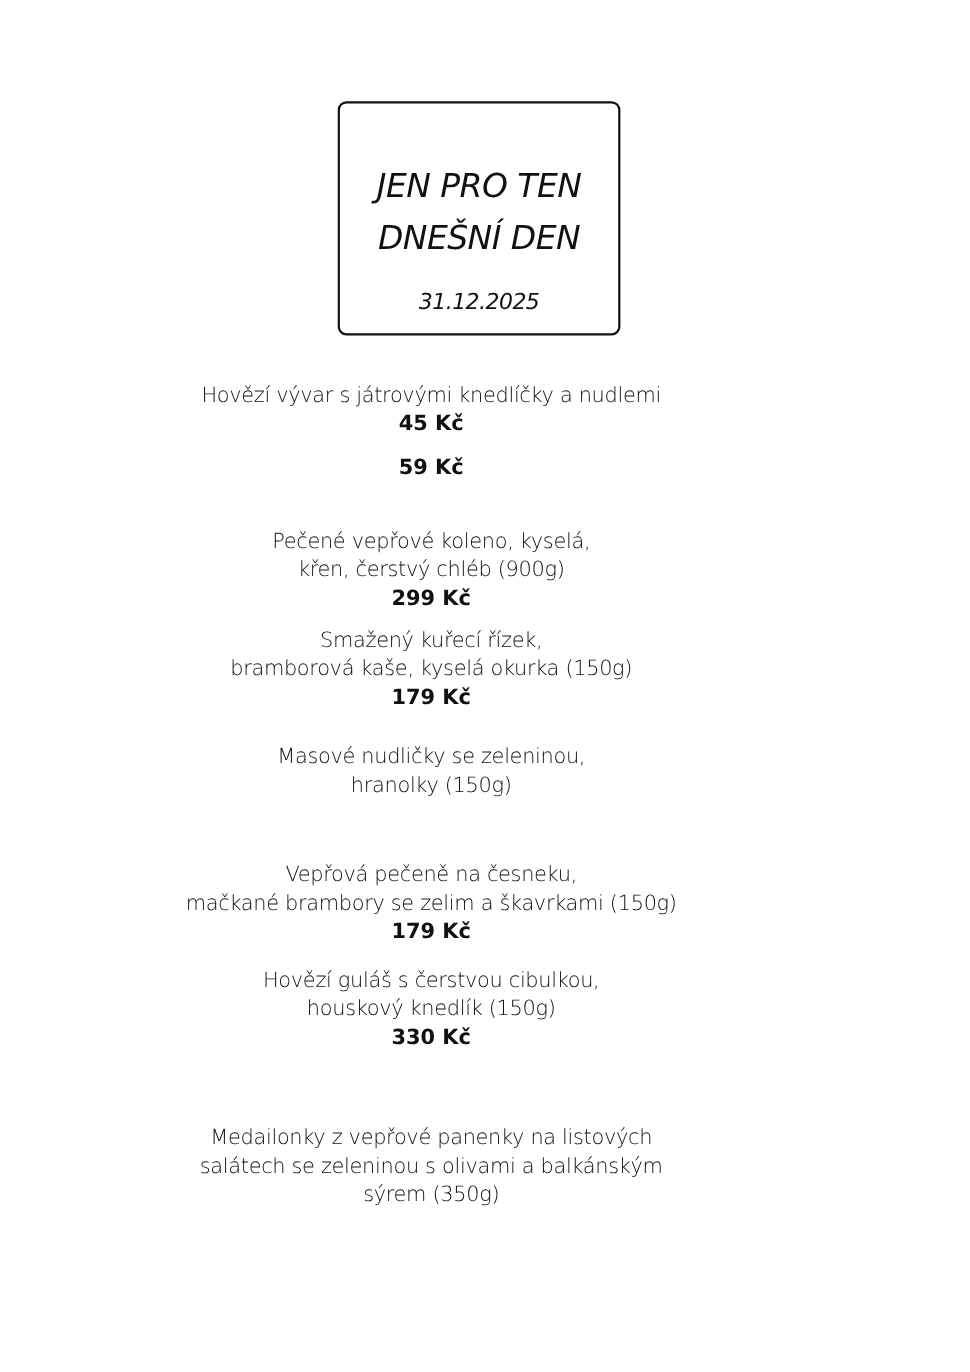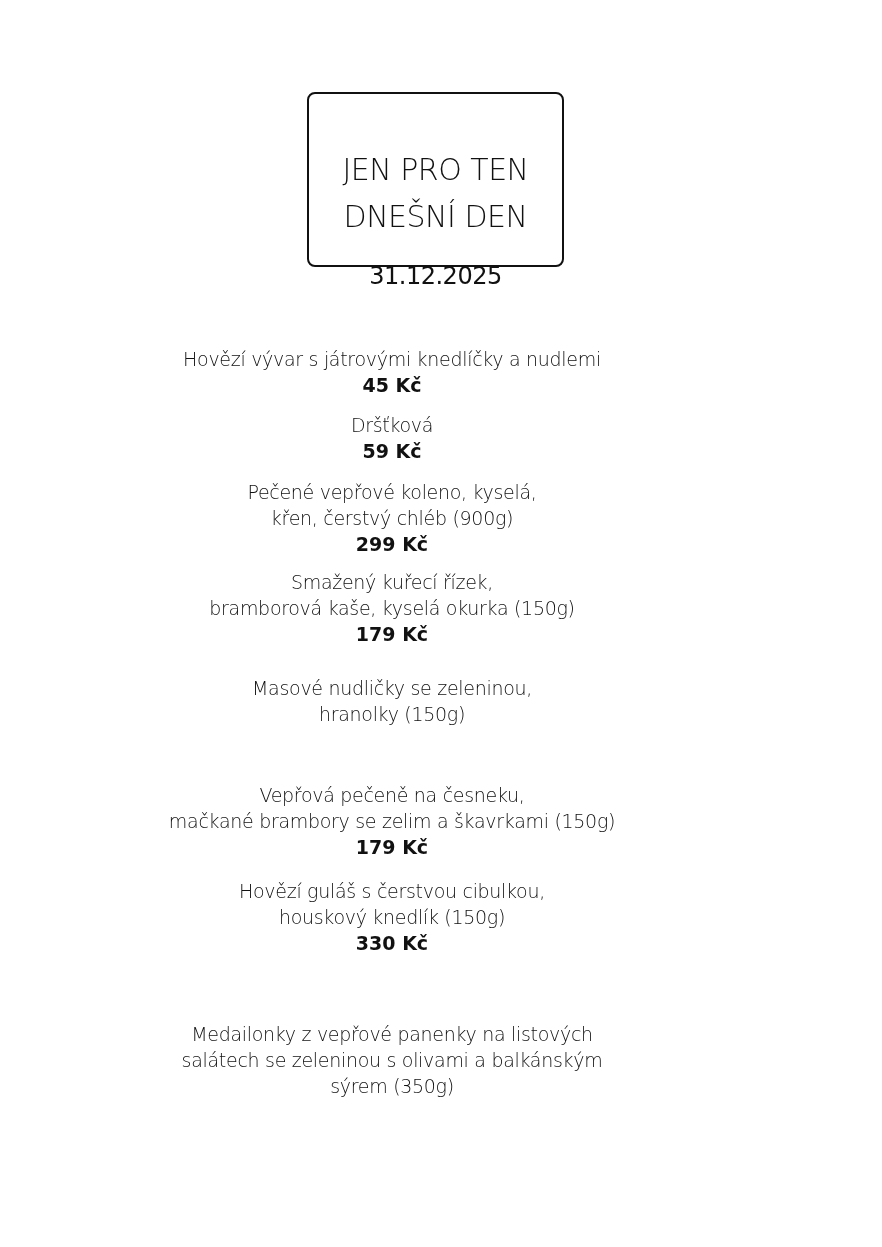--- a/index.html
+++ b/index.html
@@ -1,29 +1,29 @@
 <!DOCTYPE html>
 <html><head>
 <meta charset="utf-8">
 <style>
   html, body { margin: 0; padding: 0; background: #ffffff; }
   body { width: 882px; height: 1247px; position: relative; overflow: hidden;
          font-family: "DejaVu Sans", sans-serif; color: #111111; }
   .header-box {
-    position: absolute; left: 307px; top: 92px; width: 257px; height: 175px;
-    border: 2px solid #111111; border-radius: 8px; box-sizing: border-box;
+    position: absolute; left: 307px; top: 92px; width: 257px; height: 213px;
+    border: 2px solid #111111; border-radius: 8px; box-sizing: border-box; font-style: italic;
   }
   .header-title {
     position: absolute; left: 0; right: 0; top: 52px; text-align: center;
     font-size: 30px; line-height: 47px; font-weight: 300; letter-spacing: -0.5px;
     white-space: pre-line;
   }
   .header-date {
     position: absolute; left: 0; right: 0; top: 168px; text-align: center;
-    font-size: 24px; letter-spacing: -0.5px;
+    font-size: 20px; letter-spacing: -0.5px;
   }
   .item {
     position: absolute; left: 0; width: 784px; text-align: center;
   }
   .item .name {
     font-size: 19px; line-height: 26px; white-space: pre-line; letter-spacing: -0.3px;
     font-weight: 300;
   }
   .item .price {
     font-size: 19px; line-height: 26px; font-weight: bold; margin-top: 0px;
@@ -37,21 +37,20 @@
 DNEŠNÍ DEN</div>
   <div class="header-date">31.12.2025</div>
 </div>
 
 <div class="item" style="top:346px">
   <div class="name">Hovězí vývar s játrovými knedlíčky a nudlemi</div>
   <div class="price">45 Kč</div>
 </div>
 
 <div class="item" style="top:412px">
-  <div class="name">Dršťková</div>
   <div class="price">59 Kč</div>
 </div>
 
 <div class="item" style="top:479px">
   <div class="name">Pečené vepřové koleno, kyselá,
 křen, čerstvý chléb (900g)</div>
   <div class="price">299 Kč</div>
 </div>
 
 <div class="item" style="top:569px">

